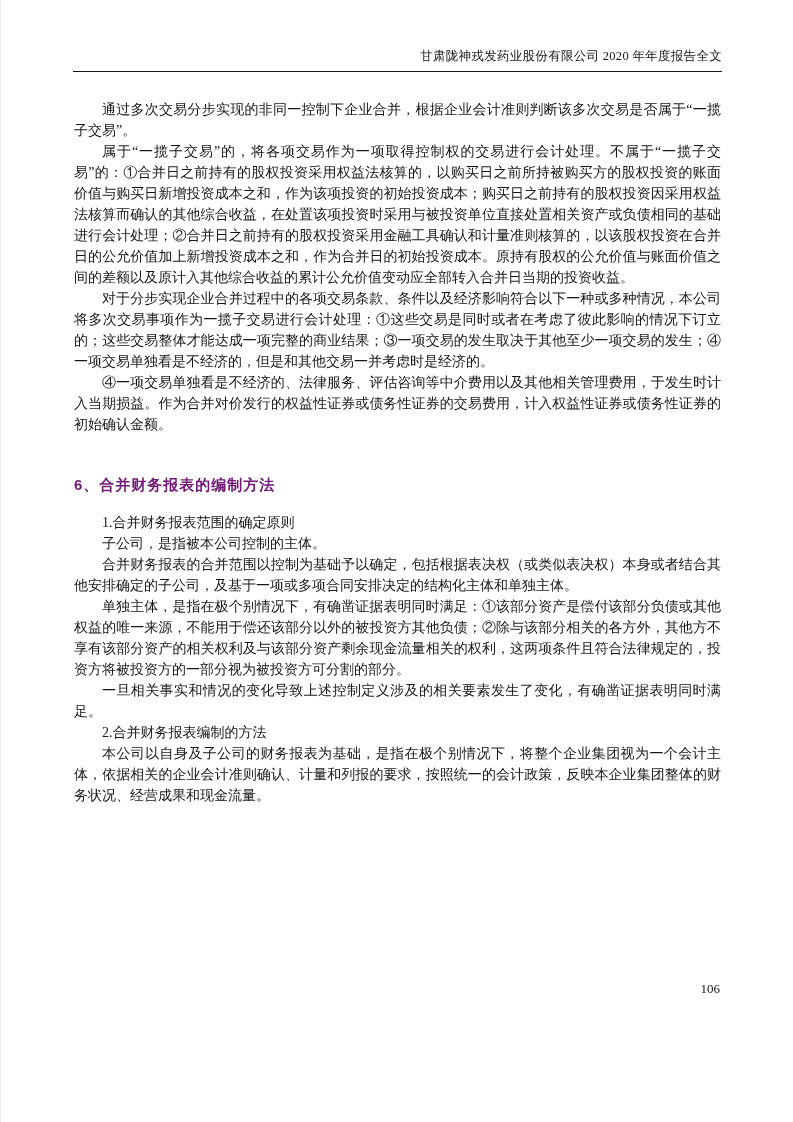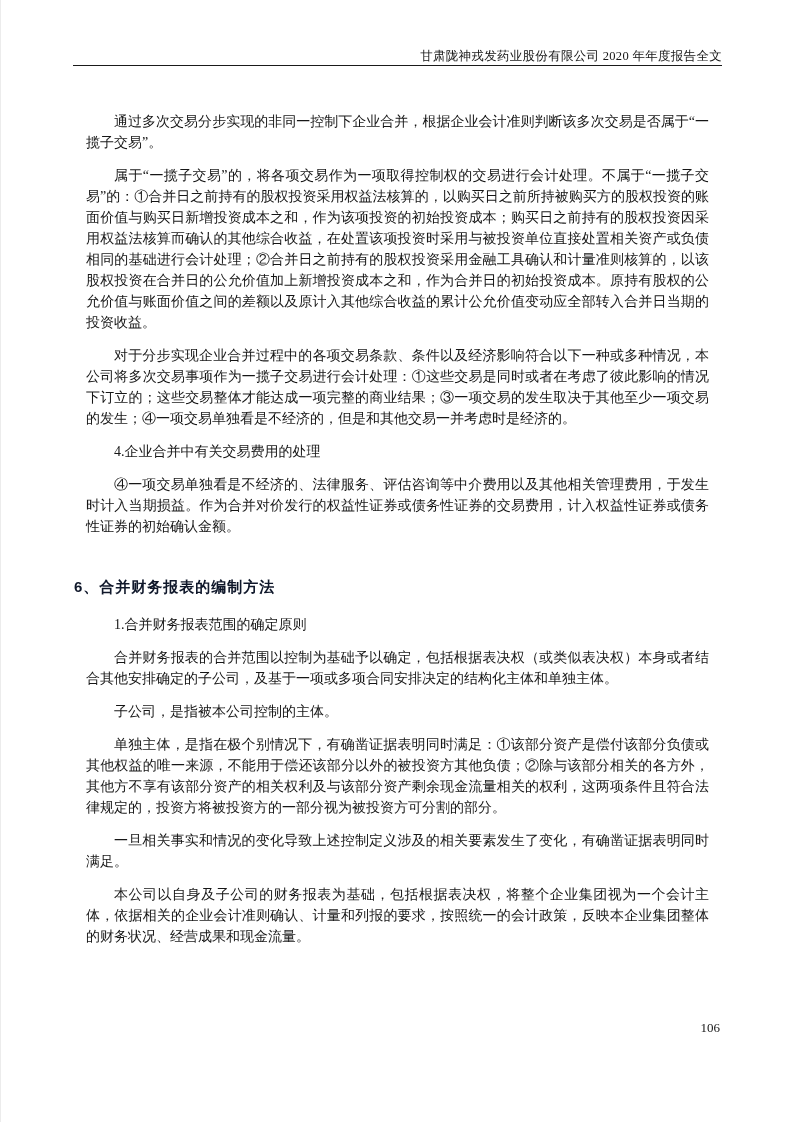--- a/index.html
+++ b/index.html
@@ -19,76 +19,77 @@
     box-sizing: border-box;
   }
   .header {
     position: absolute;
     left: 72px; top: 48px;
     width: 649px;
     text-align: right;
     font-size: 12.5px;
     line-height: 17px;
     color: #161616;
+    padding-bottom: 6px;
     border-bottom: 1.5px solid #1a1a1a;
     letter-spacing: 0.3px;
   }
   .content {
     position: absolute;
     left: 73px; top: 99px;
     width: 647px;
     font-size: 14px;
     line-height: 21px;
     color: #161616;
     text-align: justify;
   }
   .content p.para {
-    margin: 12px;
+    margin: 0;
     text-indent: 2em;
   }
   .content h2.section-heading {
     font-family: "Liberation Sans", "DejaVu Sans", sans-serif;
     font-weight: bold;
     font-size: 15px;
     line-height: 21px;
     margin: 39px 0 17px 0;
     text-indent: 0;
-    color: #0f172a;
+    color: #701a75;
     text-align: left;
     letter-spacing: 1px;
   }
   .page-number {
     position: absolute;
-    right: 73px; top: 1020px;
+    right: 73px; top: 981px;
     font-size: 13px;
     line-height: 16px;
     color: #161616;
   }
 </style>
 </head>
 <body>
 
 <div class="page">
 
   <div class="header">
     <span>甘肃陇神戎发药业股份有限公司 2020 年年度报告全文</span>
   </div>
 
   <div class="content">
     <p class="para">通过多次交易分步实现的非同一控制下企业合并，根据企业会计准则判断该多次交易是否属于“一揽子交易”。</p>
     <p class="para">属于“一揽子交易”的，将各项交易作为一项取得控制权的交易进行会计处理。不属于“一揽子交易”的：①合并日之前持有的股权投资采用权益法核算的，以购买日之前所持被购买方的股权投资的账面价值与购买日新增投资成本之和，作为该项投资的初始投资成本；购买日之前持有的股权投资因采用权益法核算而确认的其他综合收益，在处置该项投资时采用与被投资单位直接处置相关资产或负债相同的基础进行会计处理；②合并日之前持有的股权投资采用金融工具确认和计量准则核算的，以该股权投资在合并日的公允价值加上新增投资成本之和，作为合并日的初始投资成本。原持有股权的公允价值与账面价值之间的差额以及原计入其他综合收益的累计公允价值变动应全部转入合并日当期的投资收益。</p>
     <p class="para">对于分步实现企业合并过程中的各项交易条款、条件以及经济影响符合以下一种或多种情况，本公司将多次交易事项作为一揽子交易进行会计处理：①这些交易是同时或者在考虑了彼此影响的情况下订立的；这些交易整体才能达成一项完整的商业结果；③一项交易的发生取决于其他至少一项交易的发生；④一项交易单独看是不经济的，但是和其他交易一并考虑时是经济的。</p>
-    <p class="para">4.企业合并中有关交易费用的处理</p>
     <p class="para">④一项交易单独看是不经济的、法律服务、评估咨询等中介费用以及其他相关管理费用，于发生时计入当期损益。作为合并对价发行的权益性证券或债务性证券的交易费用，计入权益性证券或债务性证券的初始确认金额。</p>
 
     <h2 class="section-heading">6、合并财务报表的编制方法</h2>
 
     <p class="para">1.合并财务报表范围的确定原则</p>
+    <p class="para">子公司，是指被本公司控制的主体。</p>
     <p class="para">合并财务报表的合并范围以控制为基础予以确定，包括根据表决权（或类似表决权）本身或者结合其他安排确定的子公司，及基于一项或多项合同安排决定的结构化主体和单独主体。</p>
-    <p class="para">子公司，是指被本公司控制的主体。</p>
     <p class="para">单独主体，是指在极个别情况下，有确凿证据表明同时满足：①该部分资产是偿付该部分负债或其他权益的唯一来源，不能用于偿还该部分以外的被投资方其他负债；②除与该部分相关的各方外，其他方不享有该部分资产的相关权利及与该部分资产剩余现金流量相关的权利，这两项条件且符合法律规定的，投资方将被投资方的一部分视为被投资方可分割的部分。</p>
     <p class="para">一旦相关事实和情况的变化导致上述控制定义涉及的相关要素发生了变化，有确凿证据表明同时满足。</p>
-    <p class="para">本公司以自身及子公司的财务报表为基础，包括根据表决权，将整个企业集团视为一个会计主体，依据相关的企业会计准则确认、计量和列报的要求，按照统一的会计政策，反映本企业集团整体的财务状况、经营成果和现金流量。</p>
+    <p class="para">2.合并财务报表编制的方法</p>
+    <p class="para">本公司以自身及子公司的财务报表为基础，是指在极个别情况下，将整个企业集团视为一个会计主体，依据相关的企业会计准则确认、计量和列报的要求，按照统一的会计政策，反映本企业集团整体的财务状况、经营成果和现金流量。</p>
   </div>
 
   <div class="page-number">106</div>
 
 </div>
 
 </body></html>

